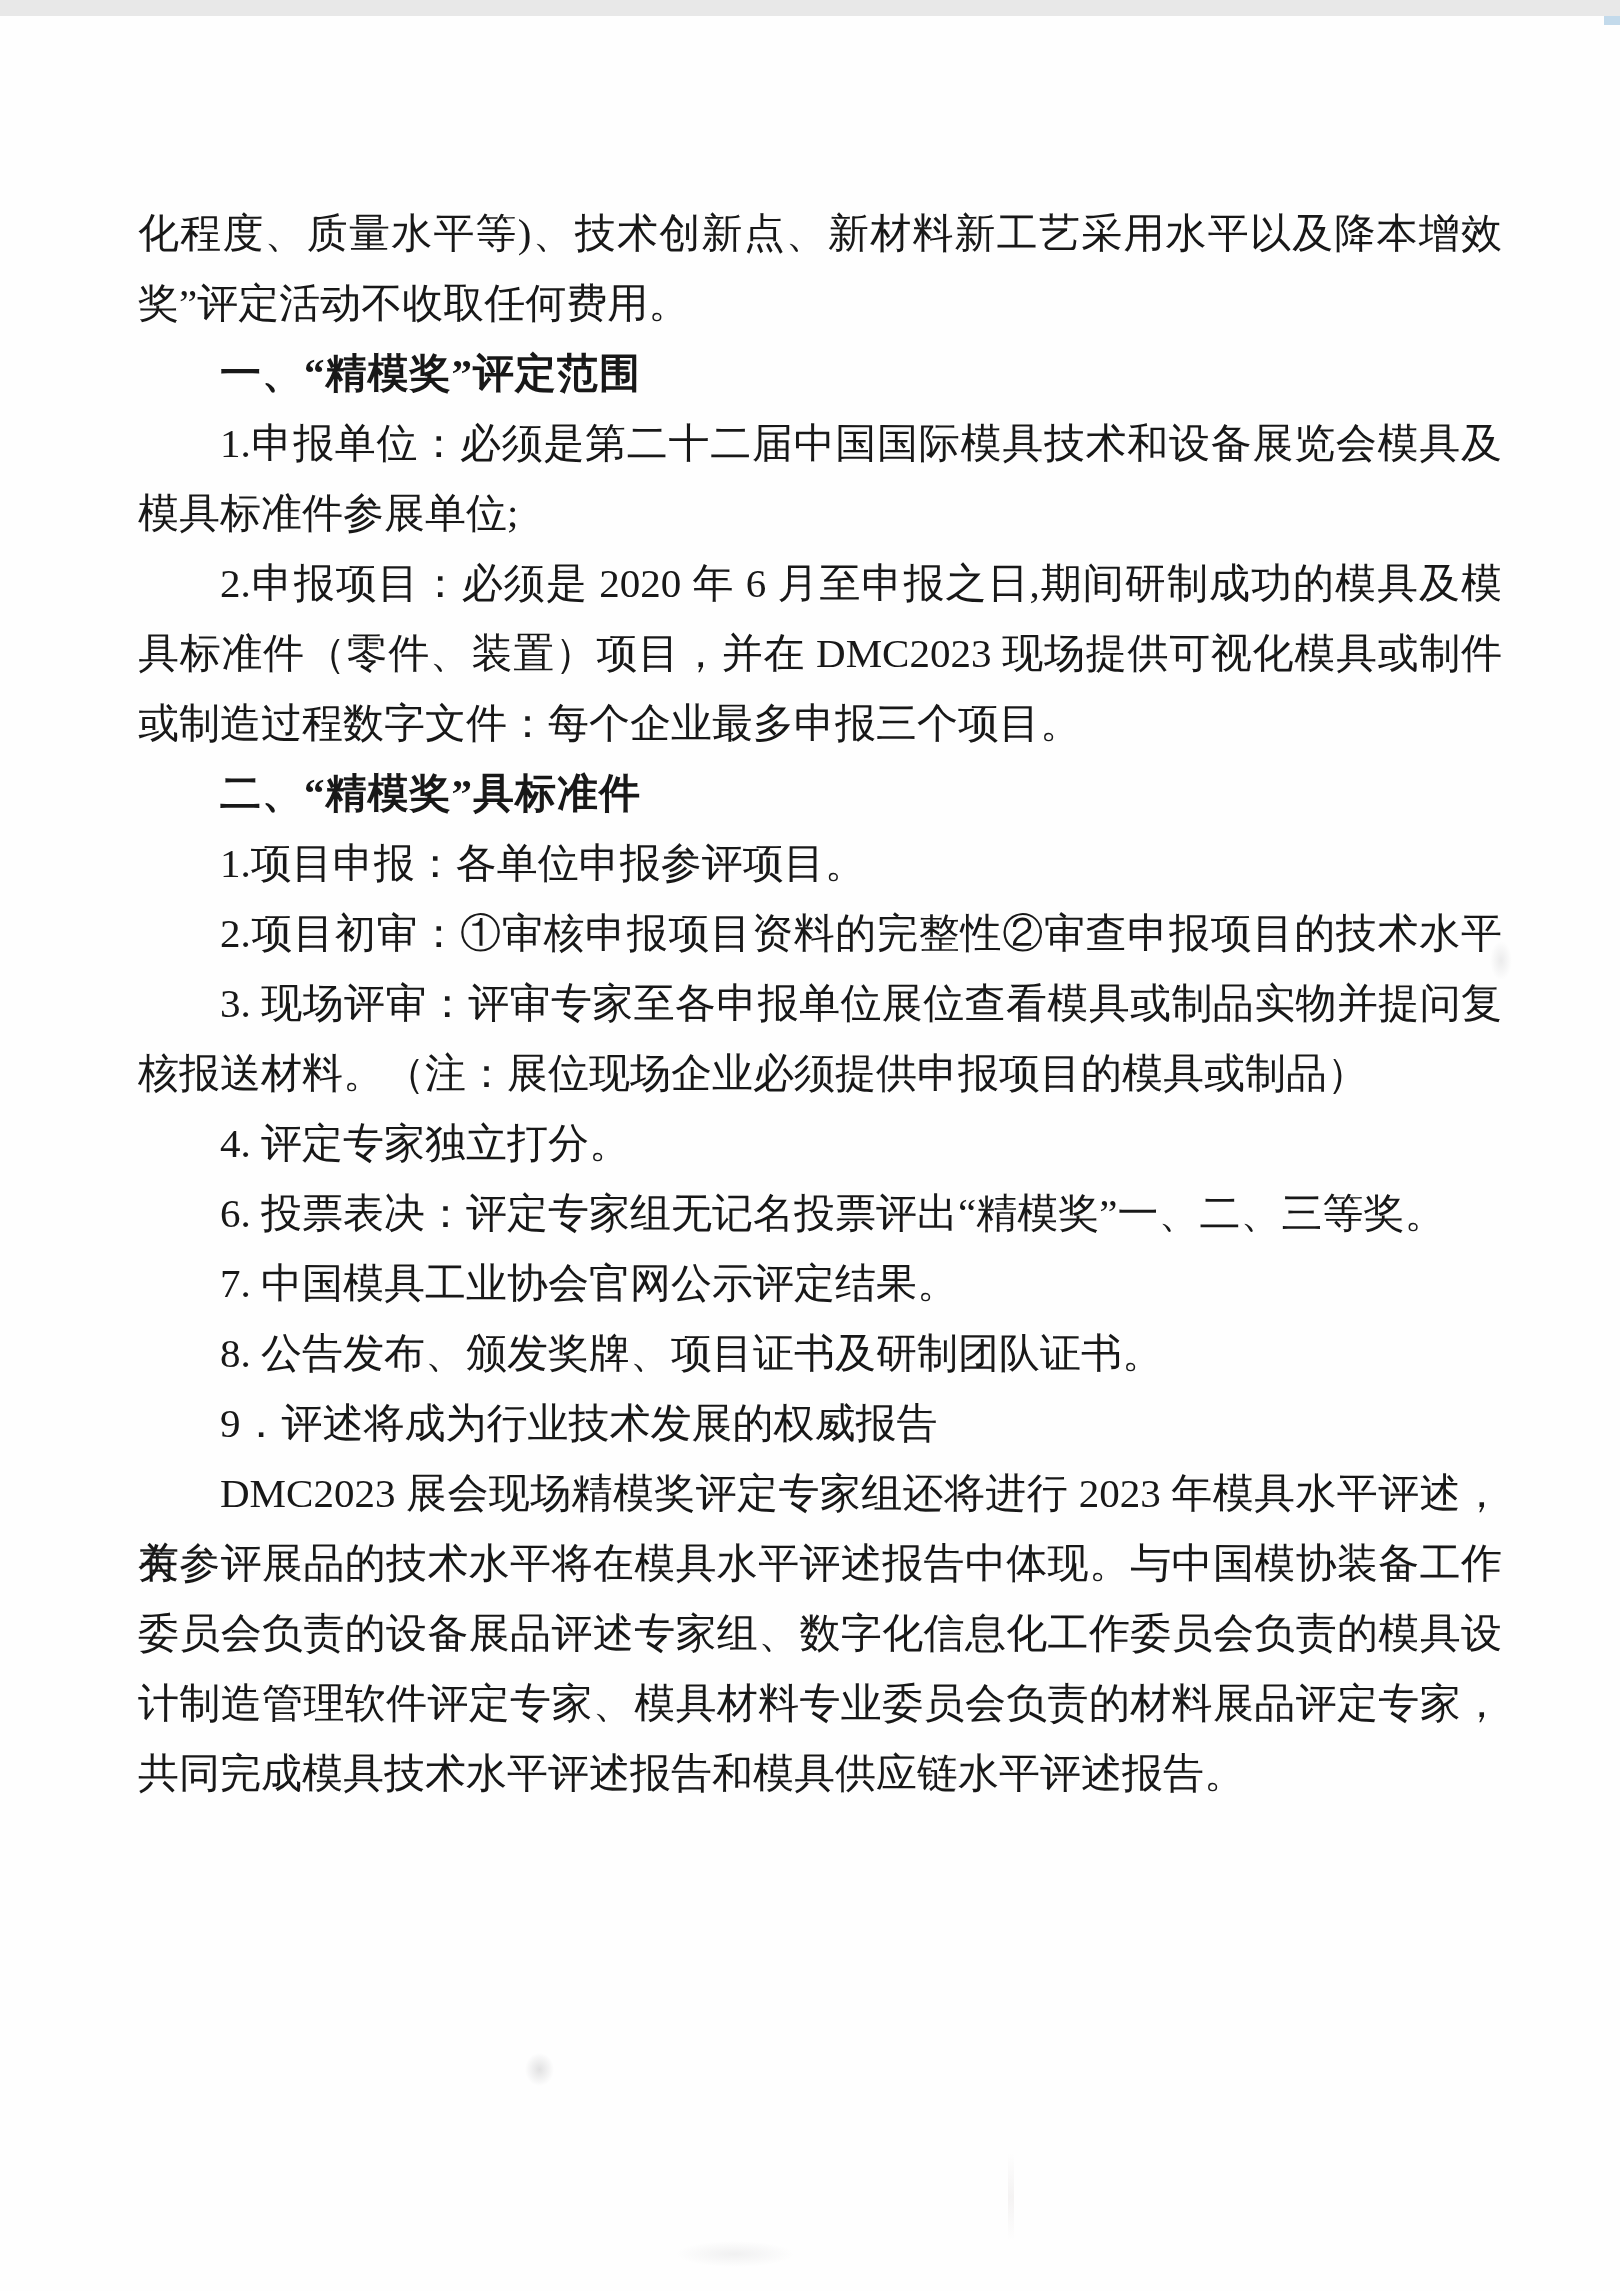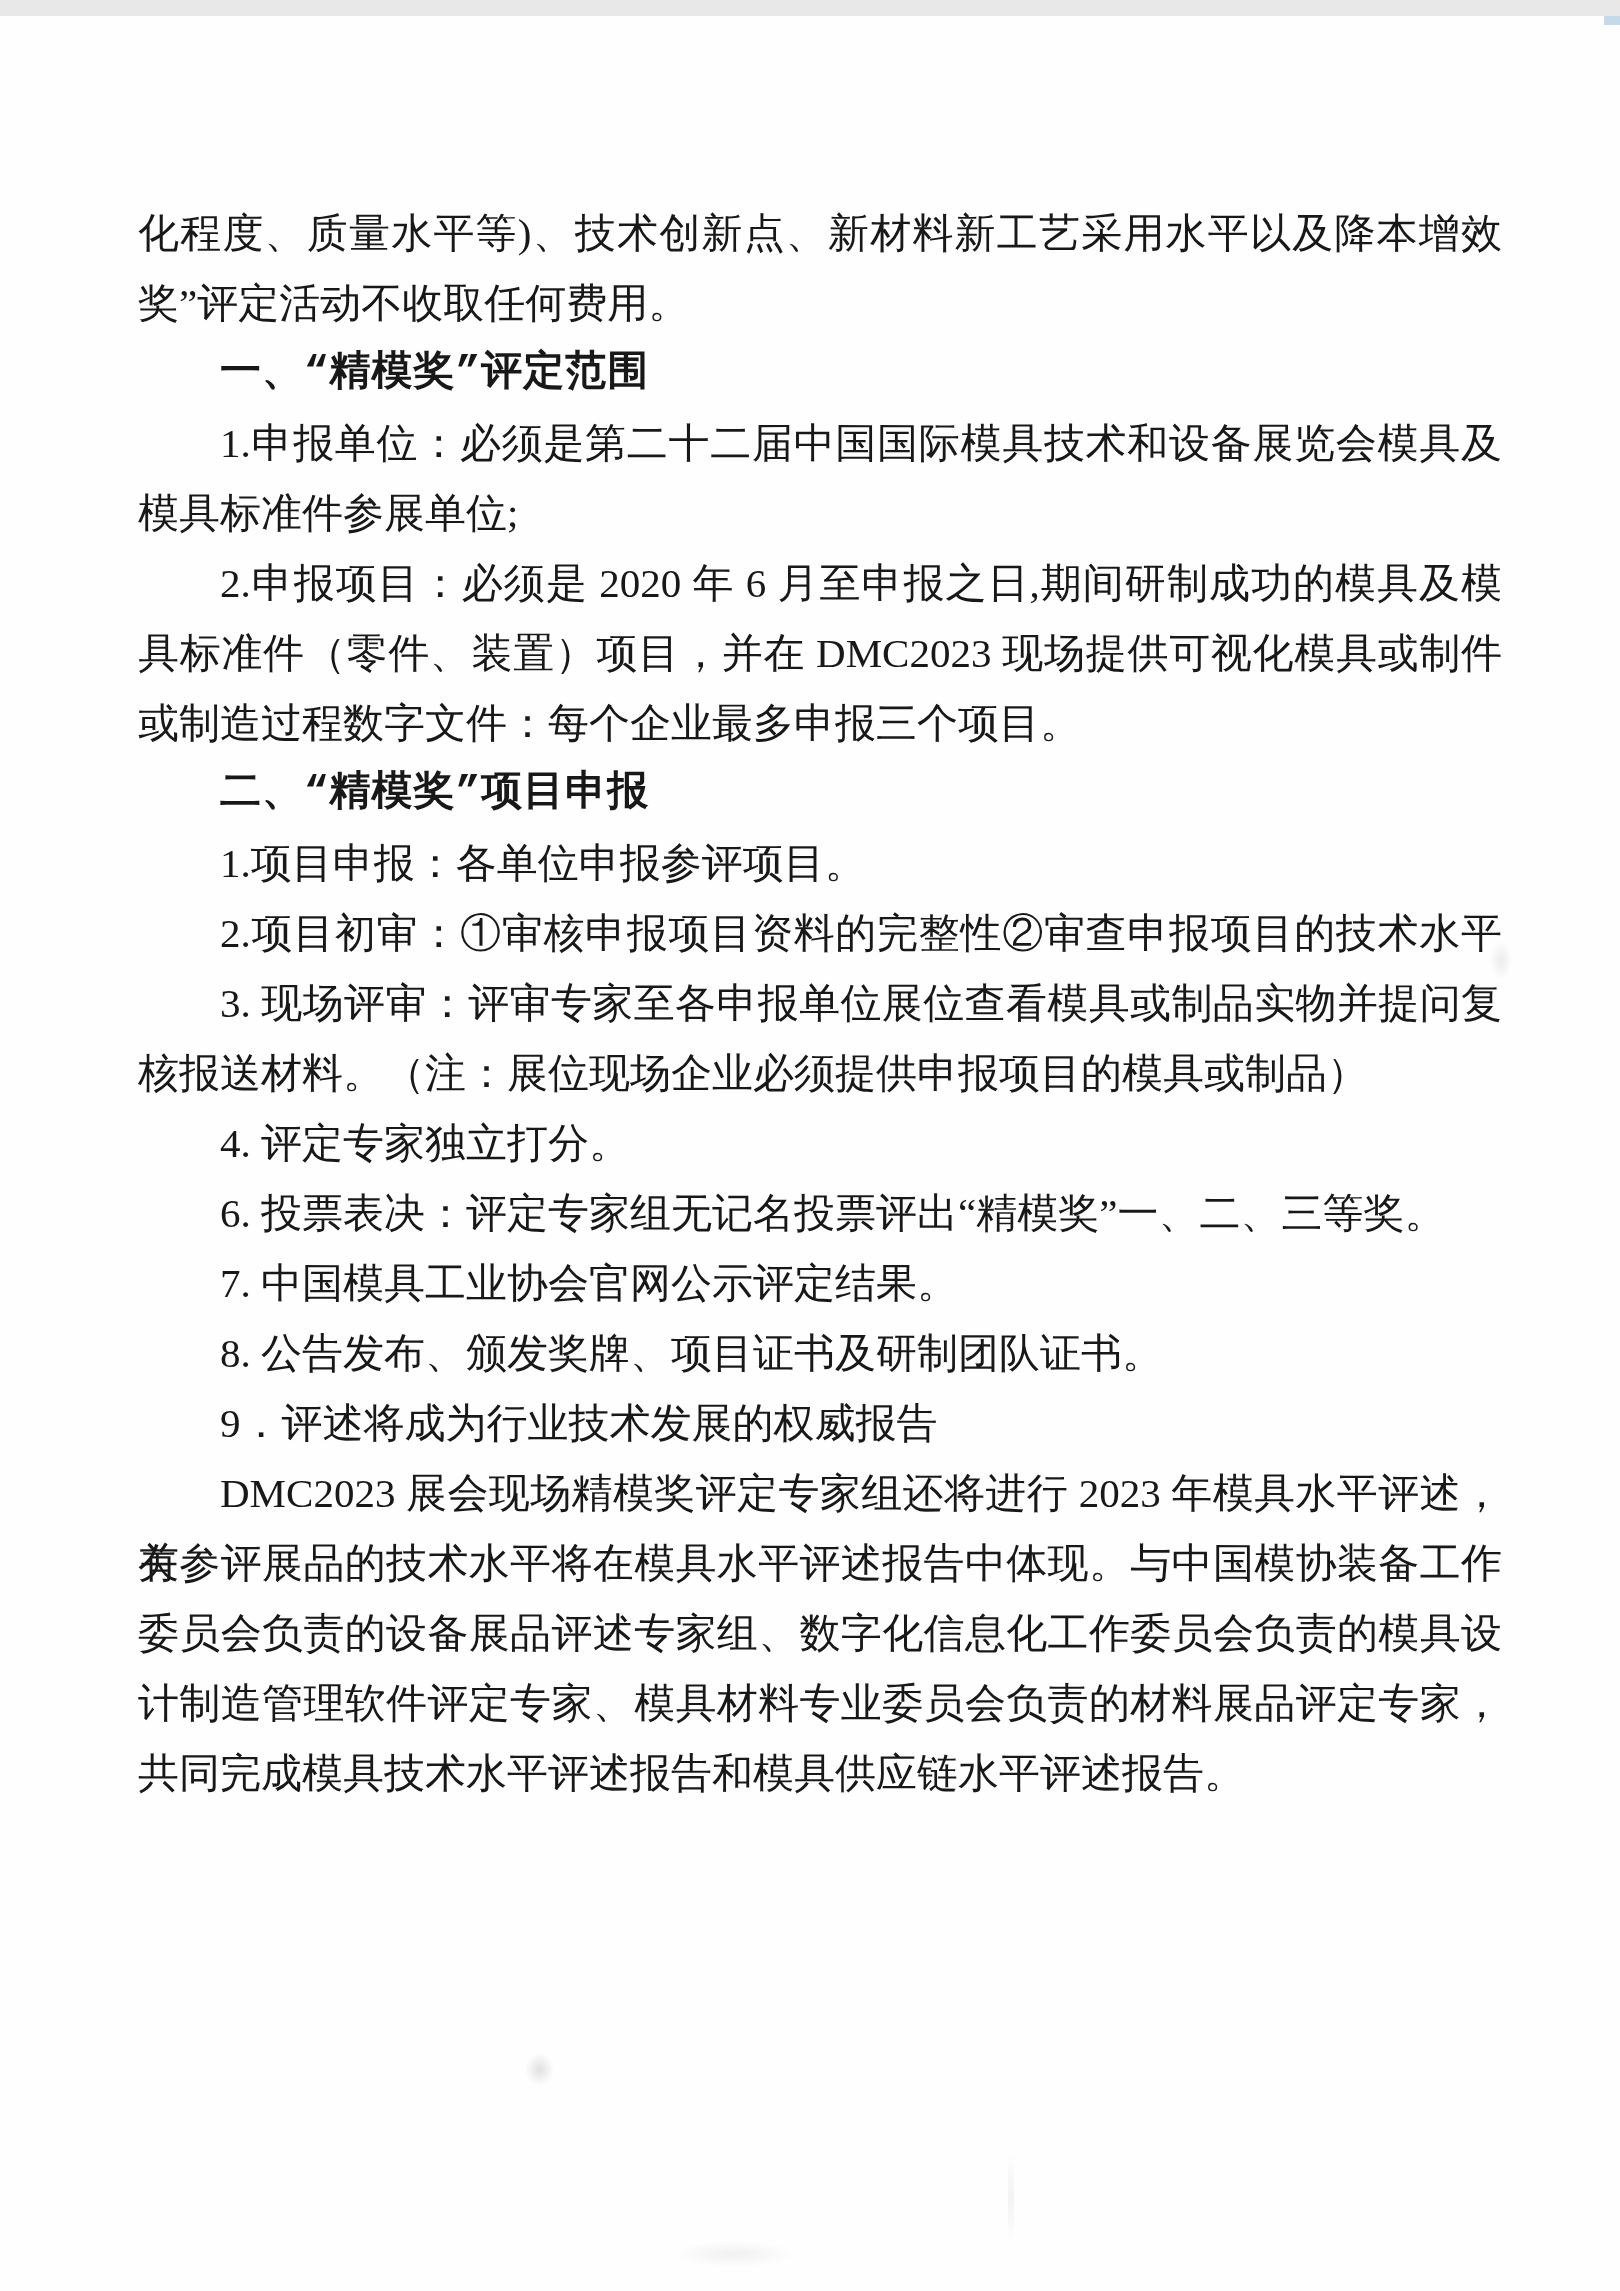--- a/index.html
+++ b/index.html
@@ -34,21 +34,21 @@
     text-rendering: optimizeLegibility;
   }
   .doc-line.full {
     text-align: justify;
     text-align-last: justify;
   }
   .doc-line.indent {
     text-indent: 82px;
   }
   .doc-line.heading {
-    font-family: Liberation Mono, monospace;
+    font-family: Liberation Serif, serif;
     font-weight: 700;
     letter-spacing: 1px;
   }
   
   .artifact {
     position: absolute;
     pointer-events: none;
   }
   .artifact-corner {
     right: 0;
@@ -93,21 +93,21 @@
 <div class="page">
   <div class="content">
       <div class="doc-line full">化程度、质量水平等)、技术创新点、新材料新工艺采用水平以及降本增效</div>
       <div class="doc-line">奖”评定活动不收取任何费用。</div>
       <div class="doc-line heading indent">一、“精模奖”评定范围</div>
       <div class="doc-line indent full">1.申报单位：必须是第二十二届中国国际模具技术和设备展览会模具及</div>
       <div class="doc-line">模具标准件参展单位;</div>
       <div class="doc-line indent full">2.申报项目：必须是 2020 年 6 月至申报之日,期间研制成功的模具及模</div>
       <div class="doc-line full">具标准件（零件、装置）项目，并在 DMC2023 现场提供可视化模具或制件</div>
       <div class="doc-line">或制造过程数字文件：每个企业最多申报三个项目。</div>
-      <div class="doc-line heading indent">二、“精模奖”项目申报</div>
+      <div class="doc-line heading indent">二、“精模奖”具标准件</div>
       <div class="doc-line indent">1.项目申报：各单位申报参评项目。</div>
       <div class="doc-line indent full">2.项目初审：①审核申报项目资料的完整性②审查申报项目的技术水平</div>
       <div class="doc-line indent full">3. 现场评审：评审专家至各申报单位展位查看模具或制品实物并提问复</div>
       <div class="doc-line">核报送材料。（注：展位现场企业必须提供申报项目的模具或制品）</div>
       <div class="doc-line indent">4. 评定专家独立打分。</div>
       <div class="doc-line indent">6. 投票表决：评定专家组无记名投票评出“精模奖”一、二、三等奖。</div>
       <div class="doc-line indent">7. 中国模具工业协会官网公示评定结果。</div>
       <div class="doc-line indent">8. 公告发布、颁发奖牌、项目证书及研制团队证书。</div>
       <div class="doc-line indent">9．评述将成为行业技术发展的权威报告</div>
       <div class="doc-line indent full">DMC2023 展会现场精模奖评定专家组还将进行 2023 年模具水平评述，有</div>

